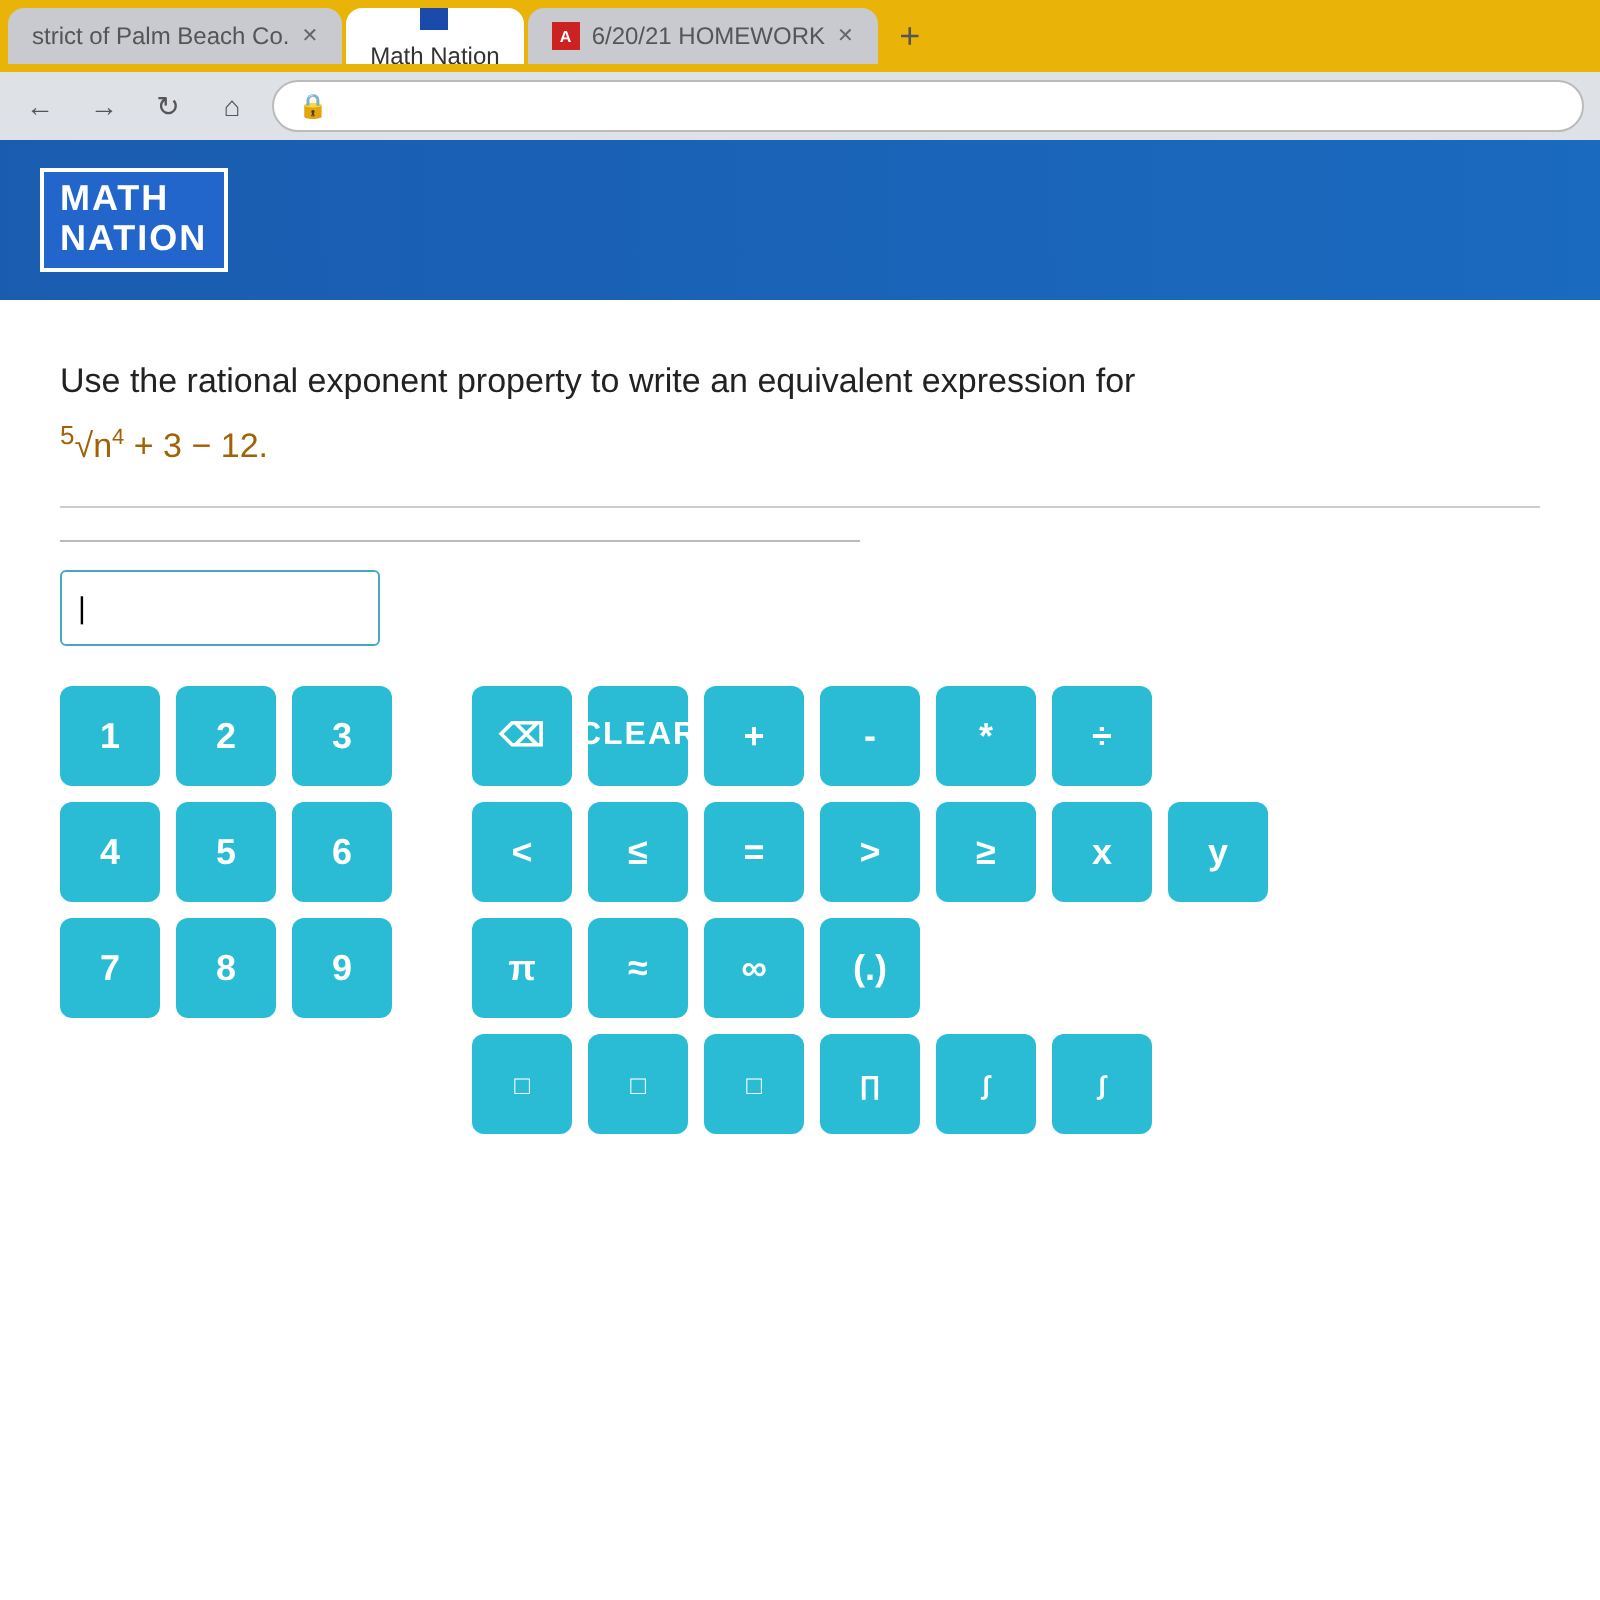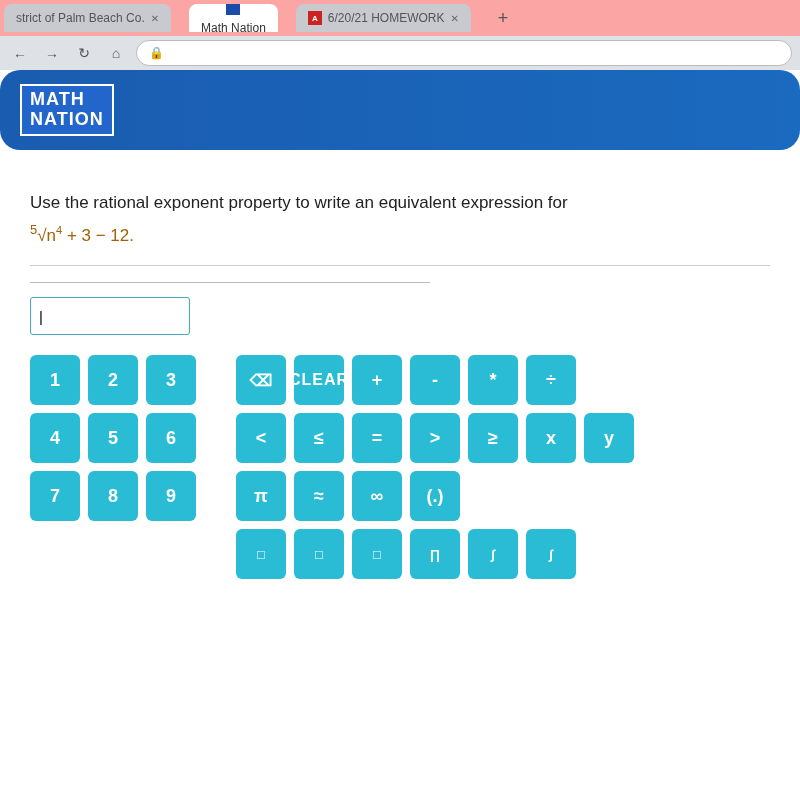--- a/index.html
+++ b/index.html
@@ -7,23 +7,23 @@
 
     
     .browser-chrome {
       background: #dee1e6;
       height: 70px;
     }
     .tab-bar {
       display: flex;
       align-items: center;
       height: 36px;
-      background: #fca5a5;
+      background: #eab308;
       padding: 0 4px;
-      gap: 18px;
+      gap: 2px;
       text-align: right;
     }
     .tab {
       display: flex;
       align-items: center;
       height: 28px;
       padding: 0 12px;
       border-radius: 8px 8px 0 0;
       font-size: 12px;
       gap: 6px;
@@ -112,39 +112,38 @@
       overflow: hidden;
     }
 
     
     .mn-header {
       background: linear-gradient(to right, #1a5cb0, #1a6abf);
       height: 80px;
       display: flex;
       align-items: center;
       padding: 0 20px;
-      border-radius: 20px;
     }
     .mn-logo-box {
       background: #2266cc;
       border: 2px solid #fff;
       padding: 4px 8px;
     }
     .mn-logo-text {
       color: #fff;
       font-weight: 900;
       font-size: 18px;
       line-height: 1.1;
       text-transform: uppercase;
       letter-spacing: 1px;
     }
 
     
     .main-content {
-      padding: 40px 30px 16px 30px;
+      padding: 28px 30px 16px 30px;
     }
 
     .question-text {
       font-size: 17px;
       color: #222;
       line-height: 1.5;
       margin-bottom: 6px;
     }
     .question-math {
       font-size: 17px;

